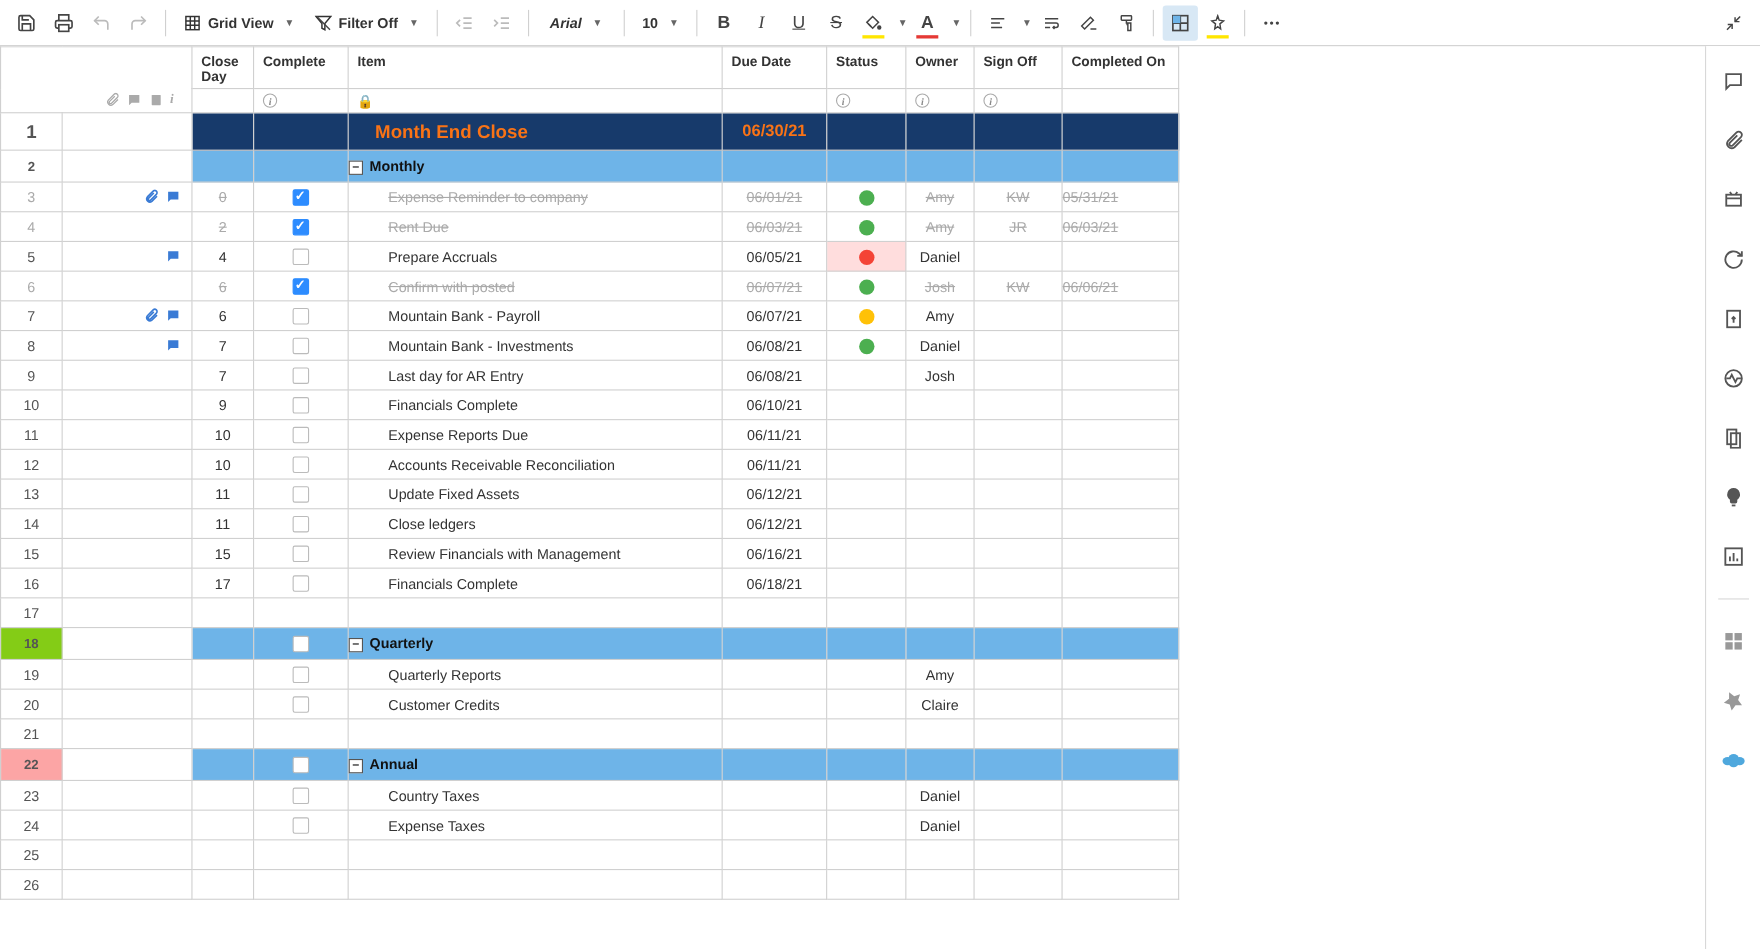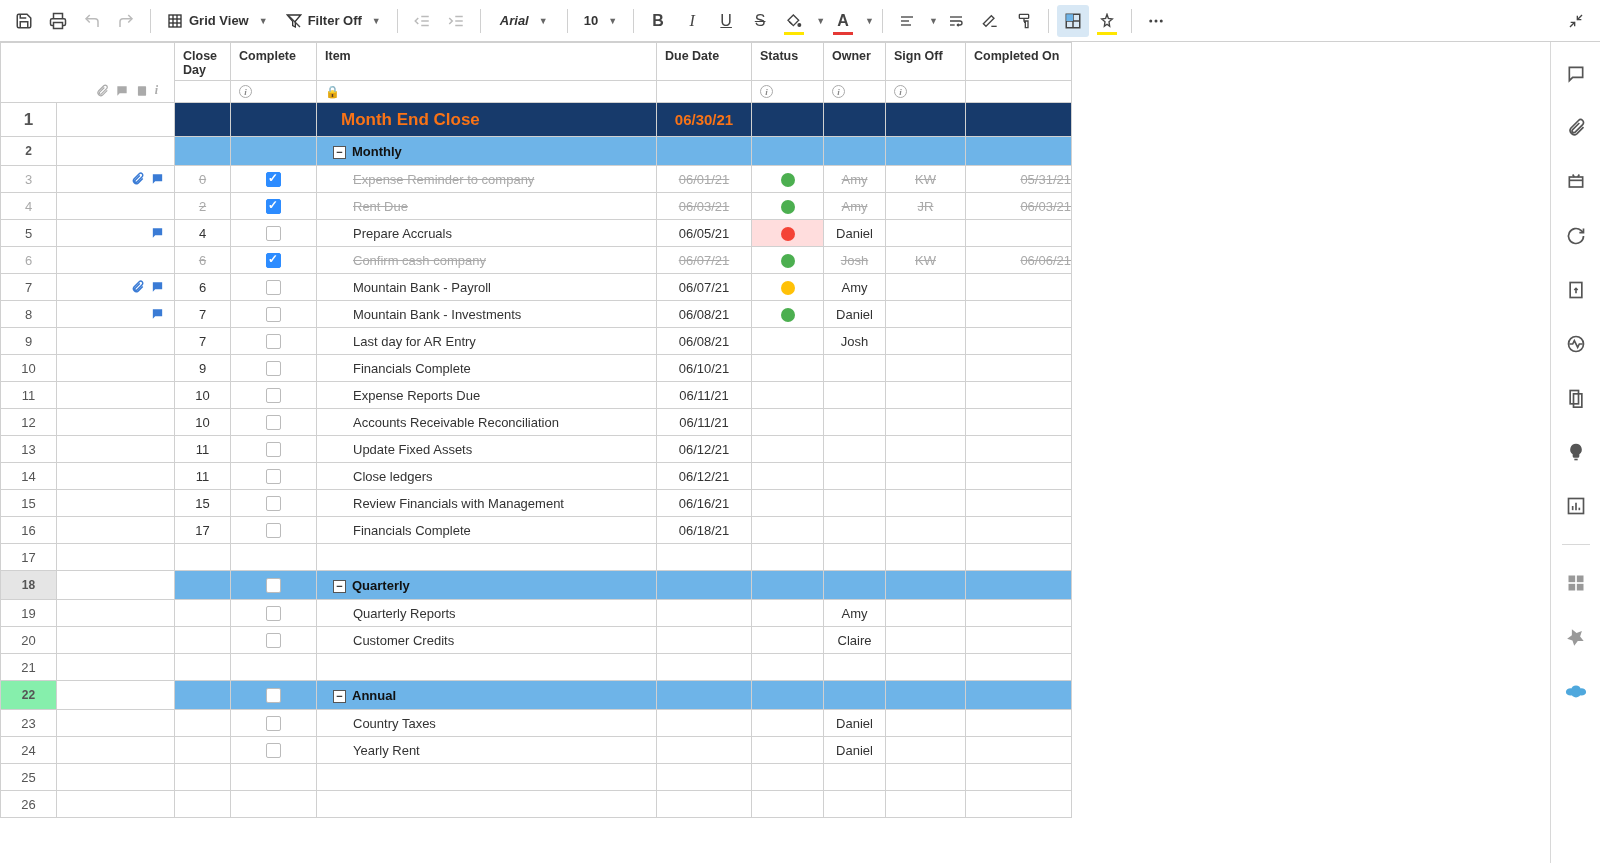--- a/index.html
+++ b/index.html
@@ -31,28 +31,28 @@
   .info-row td, .info-row th { height: 22px; font-size: 11px; color: #888; }
   .rownum { width: 56px; text-align: center; background: #fff; color: #555; font-size: 12px; }
   .indicator-col { width: 118px; background: #fff; }
   .col-closeday { width: 56px; text-align: center; }
   .col-complete { width: 86px; text-align: center; }
   .col-item { width: 340px; }
   .col-duedate { width: 95px; text-align: center; }
   .col-status { width: 72px; text-align: center; margin-top: 24px; }
   .col-owner { width: 62px; text-align: center; }
   .col-signoff { width: 80px; text-align: center; }
-  .col-completedon { width: 106px; text-align: right; }
+  .col-completedon { width: 106px; text-align: left; }
   
   .title-row td { background: #173a6b; color: #f97316; font-weight: 700; font-size: 17px; height: 34px; }
   .title-row .col-item { padding-left: 24px; }
   .title-row .col-duedate { font-size: 15px; }
   
   .section-row td { background: #6eb4e8; color: #111; font-weight: 700; height: 29px; }
-  .section-row .col-item { padding-left: 16px; }
+  .section-row .col-item { padding-left: 0; }
   
   .data-row td { background: #fff; font-size: 13px; }
   .data-row .col-item { padding-left: 36px; }
   .data-row.completed td { color: #aaa; text-decoration: line-through; }
   .data-row.completed .col-complete, .data-row.completed .indicator-col, .data-row.completed .rownum { text-decoration: none; }
   
   .chk { width: 15px; height: 15px; border: 1.5px solid #bbb; border-radius: 2px; display: inline-block; vertical-align: middle; position: relative; background: #fff; }
   .chk.checked { background: #2d8cff; border-color: #2d8cff; }
   .chk.checked::after { content: "✓"; color: #fff; position: absolute; top: -2px; left: 1px; font-size: 12px; font-weight: bold; }
   
@@ -364,21 +364,21 @@
       <td class="col-status status-cell-red"><span class="status-dot status-red"></span></td>
       <td class="col-owner">Daniel</td>
       <td class="col-signoff"></td>
       <td class="col-completedon"></td>
           </tr>
           <tr class="data-row completed">
             <td class="rownum">6</td>
             <td class="indicator-col"></td>
       <td class="col-closeday">6</td>
       <td class="col-complete"><span class="chk checked"></span></td>
-      <td class="col-item">Confirm cash company</td>
+      <td class="col-item">Confirm with posted</td>
       <td class="col-duedate">06/07/21</td>
       <td class="col-status"><span class="status-dot status-green"></span></td>
       <td class="col-owner">Josh</td>
       <td class="col-signoff">KW</td>
       <td class="col-completedon">06/06/21</td>
           </tr>
           <tr class="data-row">
             <td class="rownum">7</td>
             <td class="indicator-col">
               <div class="ind-icons">
@@ -525,21 +525,21 @@
       <td class="col-closeday"></td>
             <td class="col-complete"></td>
             <td class="col-item"></td>
       <td class="col-duedate"></td>
             <td class="col-status"></td>
             <td class="col-owner"></td>
             <td class="col-signoff"></td>
             <td class="col-completedon"></td>
           </tr>
           <tr class="section-row">
-            <td class="rownum" style="background:#e5e5e5;color:#555">18</td>
+            <td class="rownum" style="background:#84cc16;color:#555">18</td>
             <td class="indicator-col" style="background:#fff"></td>
       <td class="col-closeday"></td>
       <td class="col-complete"><span class="chk"></span></td>
       <td class="col-item"><span class="collapse-toggle">−</span>Quarterly</td>
       <td class="col-duedate"></td>
             <td class="col-status"></td>
             <td class="col-owner"></td>
             <td class="col-signoff"></td>
             <td class="col-completedon"></td>
           </tr>
@@ -573,21 +573,21 @@
       <td class="col-closeday"></td>
             <td class="col-complete"></td>
             <td class="col-item"></td>
       <td class="col-duedate"></td>
             <td class="col-status"></td>
             <td class="col-owner"></td>
             <td class="col-signoff"></td>
             <td class="col-completedon"></td>
           </tr>
           <tr class="section-row">
-            <td class="rownum" style="background:#86efac;color:#555">22</td>
+            <td class="rownum" style="background:#fca5a5;color:#555">22</td>
             <td class="indicator-col" style="background:#fff"></td>
       <td class="col-closeday"></td>
       <td class="col-complete"><span class="chk"></span></td>
       <td class="col-item"><span class="collapse-toggle">−</span>Annual</td>
       <td class="col-duedate"></td>
             <td class="col-status"></td>
             <td class="col-owner"></td>
             <td class="col-signoff"></td>
             <td class="col-completedon"></td>
           </tr>
@@ -601,21 +601,21 @@
       <td class="col-status"></td>
       <td class="col-owner">Daniel</td>
       <td class="col-signoff"></td>
       <td class="col-completedon"></td>
           </tr>
           <tr class="data-row">
             <td class="rownum">24</td>
             <td class="indicator-col"></td>
       <td class="col-closeday"></td>
       <td class="col-complete"><span class="chk"></span></td>
-      <td class="col-item">Yearly Rent</td>
+      <td class="col-item">Expense Taxes</td>
       <td class="col-duedate"></td>
       <td class="col-status"></td>
       <td class="col-owner">Daniel</td>
       <td class="col-signoff"></td>
       <td class="col-completedon"></td>
           </tr>
           <tr class="data-row">
             <td class="rownum">25</td>
             <td class="indicator-col"></td>
       <td class="col-closeday"></td>

